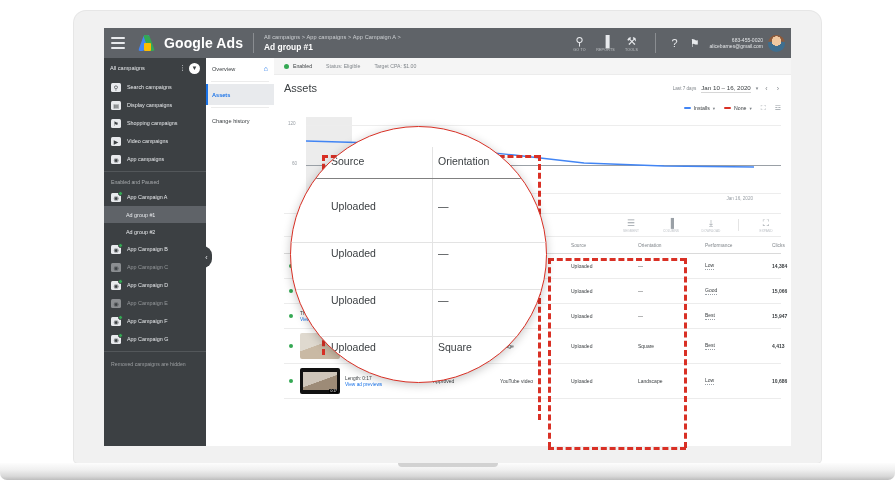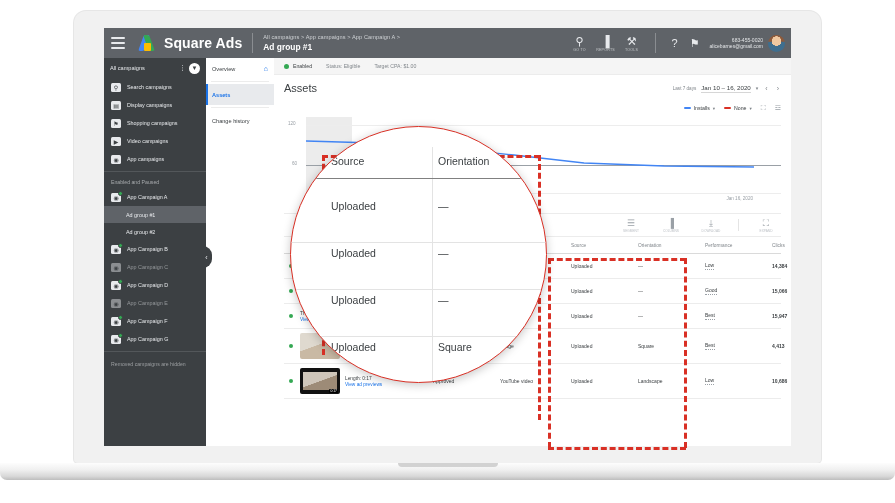--- a/index.html
+++ b/index.html
@@ -195,21 +195,21 @@
       <div class="hamburger">
         <span></span>
           <span></span>
           <span></span>
       </div>
       <div class="gads-logo">
         <div class="b1"></div>
           <div class="b2"></div>
           <div class="b3"></div>
       </div>
-      <div class="brand">Square Ads</div>
+      <div class="brand">Google Ads</div>
       <div class="bar-div"></div>
       <div class="crumbs">
         <div class="crumb-path">All campaigns &gt; App campaigns &gt; App Campaign A &gt;</div>
         <div class="crumb-title">Ad group #1</div>
       </div>
       <div class="appbar-right">
         <div class="tool-ic">
           <div class="gl">⚲</div>
           <div class="lb">GO TO</div>
         </div>

